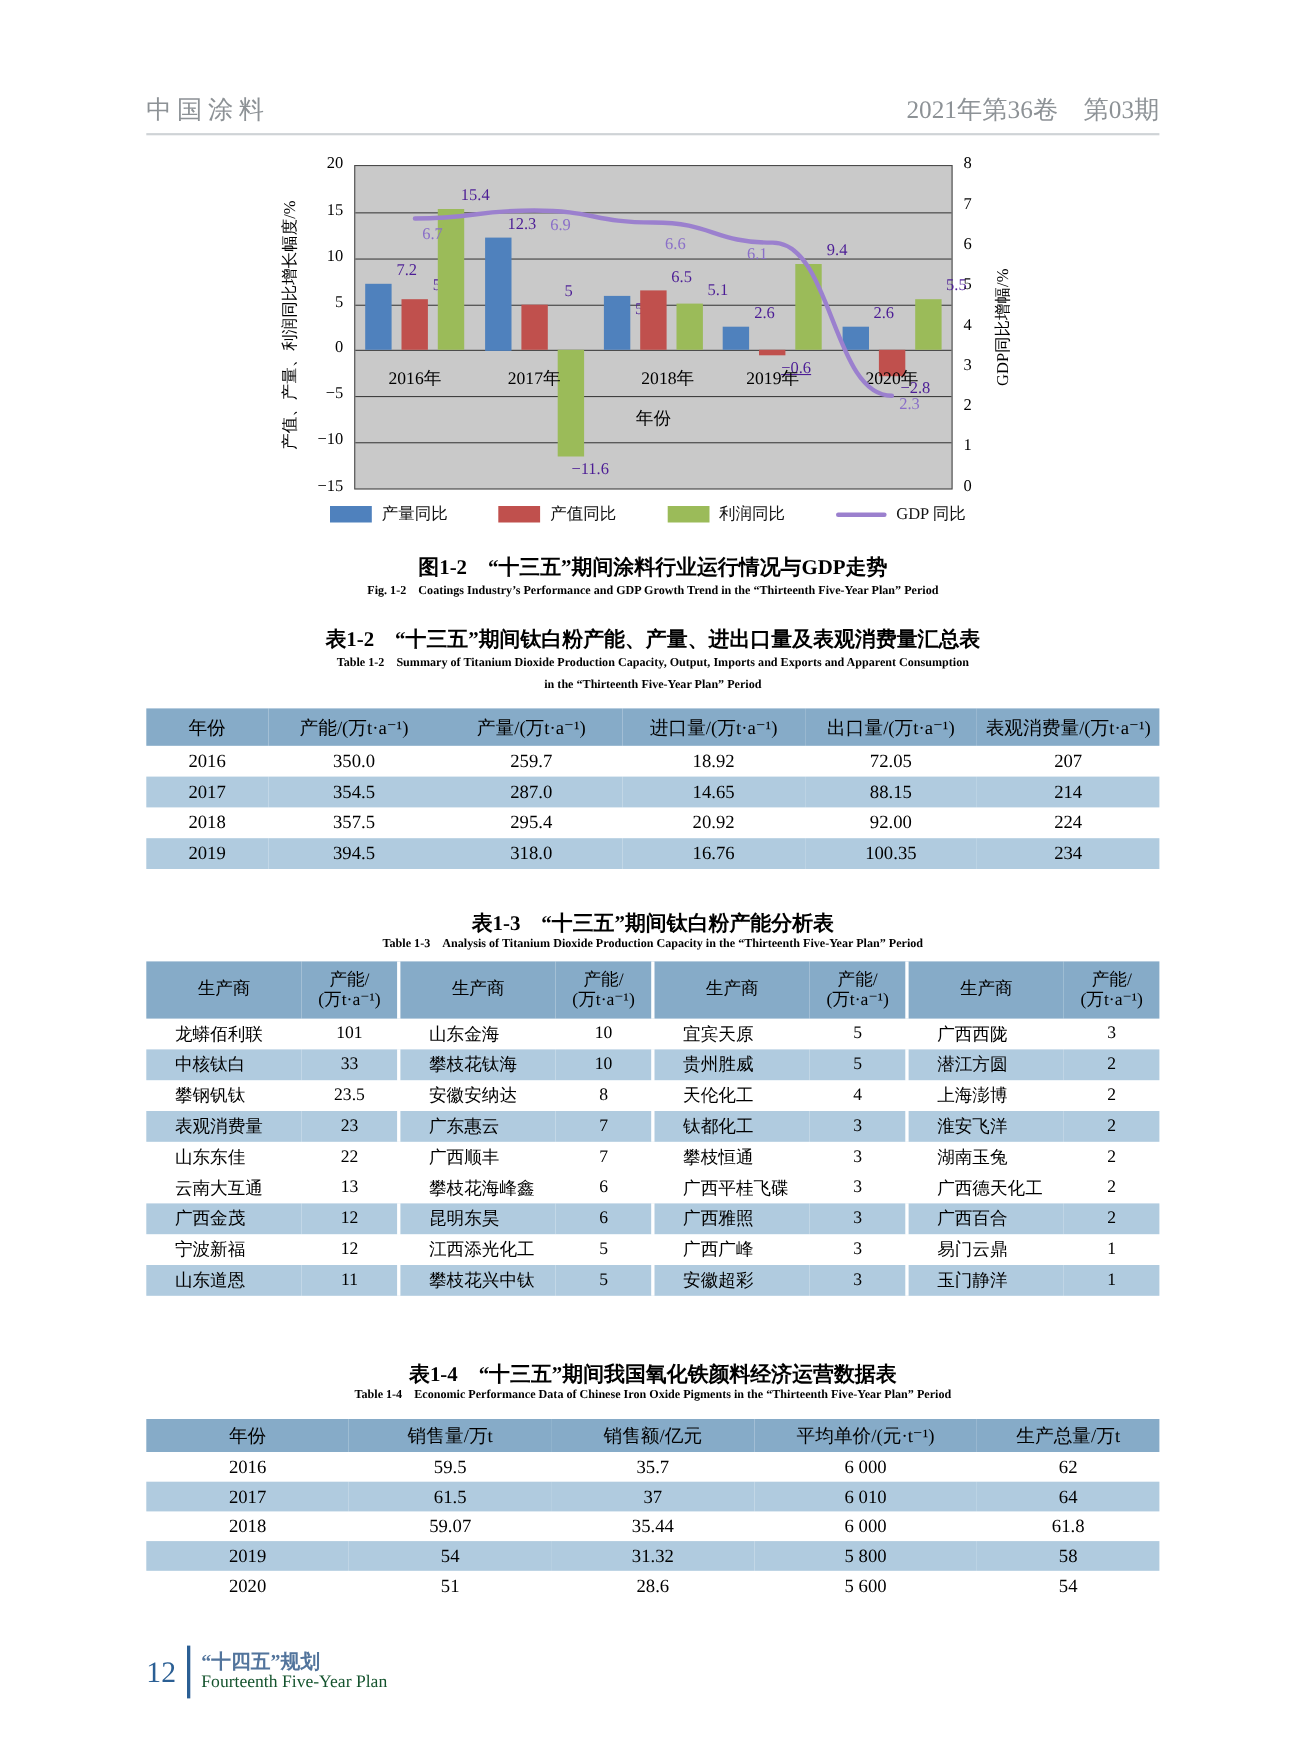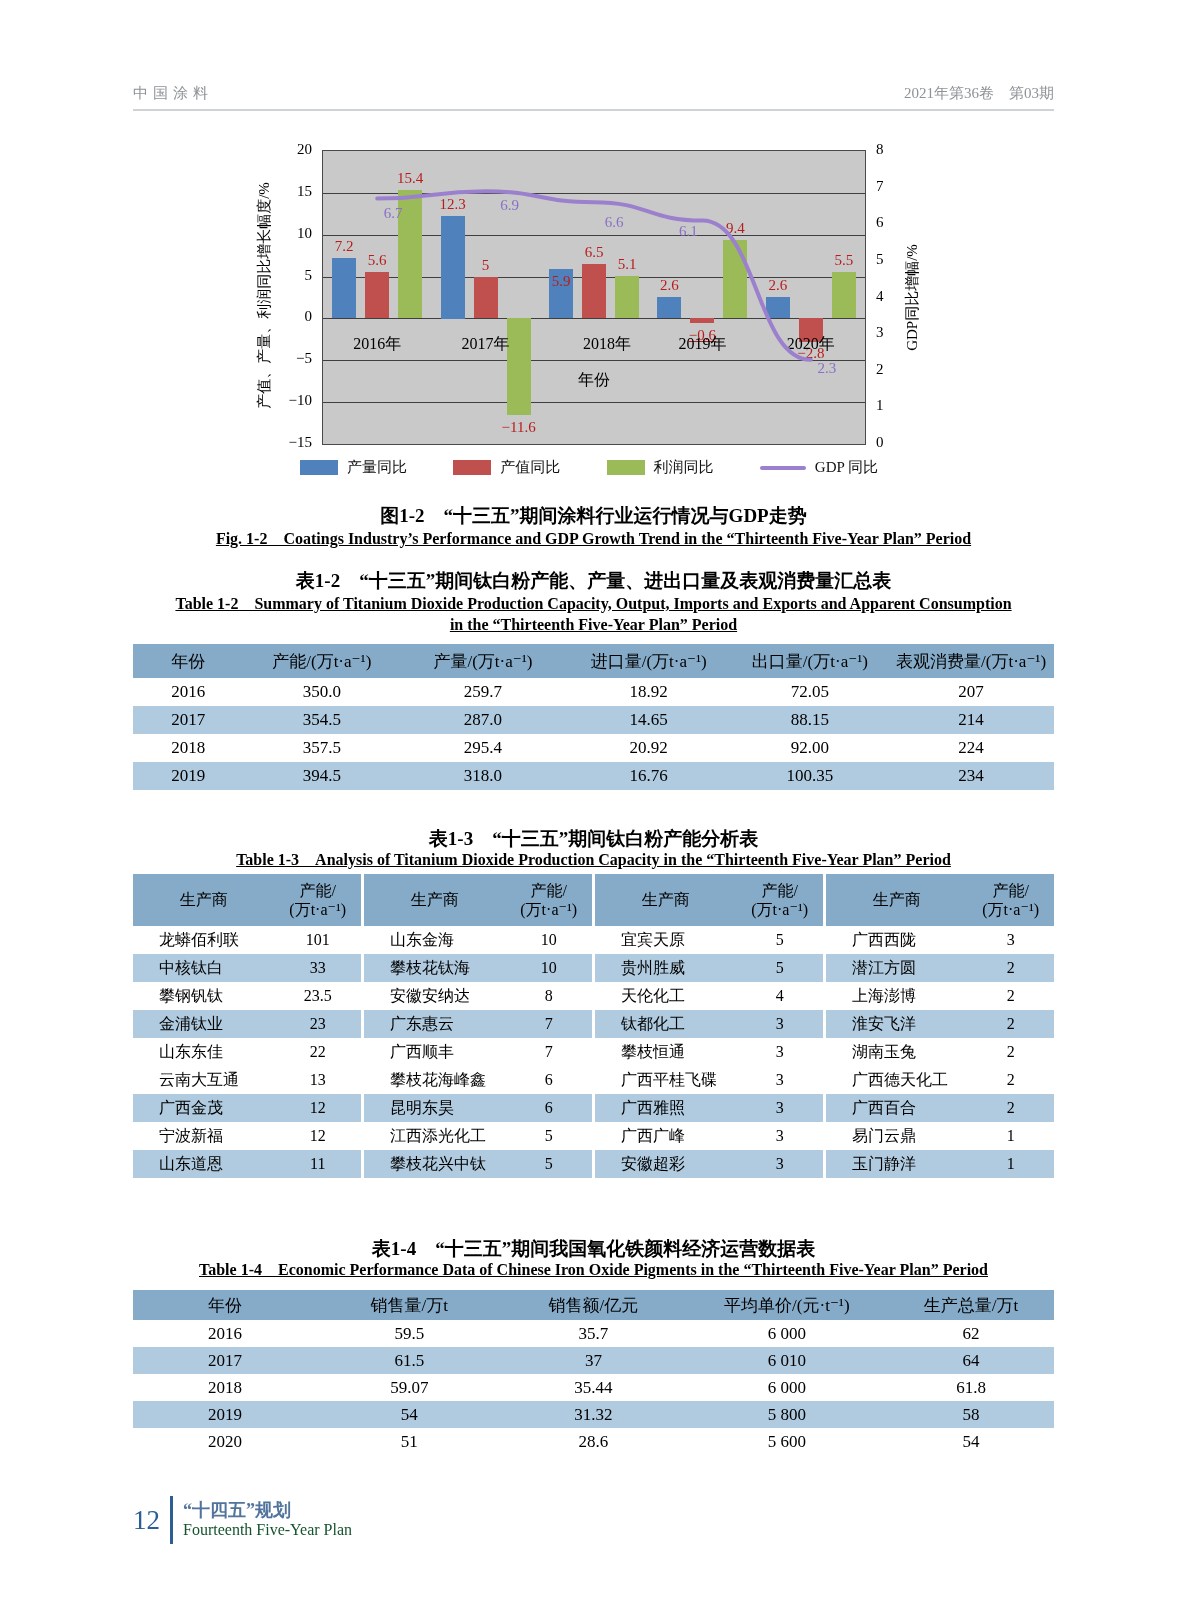--- a/index.html
+++ b/index.html
@@ -2,47 +2,47 @@
 <html><head>
 <meta charset="utf-8">
 <style>
   html,body{margin:0;padding:0;background:#e8e8e8;}
   .page{position:relative;width:1187px;height:1600px;background:#ffffff;margin:0 auto;
         font-family:"Liberation Serif","DejaVu Serif",serif;color:#111;overflow:hidden;}
 
   
   .content-head{position:absolute;left:133px;top:84px;width:921px;display:flex;
                 justify-content:space-between;align-items:flex-end;padding-bottom:6px;
-                border-bottom:2px solid #cfd3d6;color:#8d9296;font-size:15px;}
+                border-bottom:2px solid #cfd3d6;color:#8d9296;font-size:23px;}
   .content-head .journal{letter-spacing:5px;}
 
   
   .chart{position:absolute;left:250px;top:142px;width:690px;height:352px;font-size:15px;}
   .plot{position:absolute;left:72px;top:8px;width:542px;height:293px;background:#c9c9c9;
         border:1px solid #4a4a4a;}
   .gridline{position:absolute;left:0;width:100%;height:1px;background:#3f3f3f;}
   .bar{position:absolute;}
-  .bar-label{position:absolute;width:70px;text-align:center;font-size:15px;color:#b91c1c;}
+  .bar-label{position:absolute;width:70px;text-align:right;font-size:15px;color:#4c1d95;}
   .xcat{position:absolute;width:110px;text-align:center;font-size:16px;color:#000;}
   .x-axis-title{position:absolute;width:90px;text-align:center;font-size:16px;color:#000;}
   .ytick{position:absolute;font-size:15px;color:#000;}
   .ytick.left{width:62px;text-align:right;}
   .axis-title{position:absolute;font-size:15px;text-align:center;transform:rotate(-90deg);color:#000;}
   .gdp-svg{position:absolute;left:0;top:0;pointer-events:none;}
   .gdp-label{position:absolute;width:56px;text-align:center;font-size:15px;color:#8a6fc8;}
   .legend{position:absolute;left:50px;top:316px;width:578px;display:flex;
           justify-content:space-between;align-items:center;font-size:15px;}
   .legend-item{display:flex;align-items:center;gap:9px;}
   .swatch{width:38px;height:15px;}
   .line-swatch{width:46px;height:4px;border-radius:2px;}
 
   
   .caption{position:absolute;left:133px;width:921px;text-align:center;font-weight:bold;color:#000;}
   .cap-zh{font-size:19px;}
-  .cap-en{font-size:16px;text-decoration:underline;}
+  .cap-en{font-size:11px;}
 
   
   table.datatable{position:absolute;left:133px;width:921px;border-collapse:collapse;
                   table-layout:fixed;font-size:17px;}
   table.datatable th,table.datatable td{padding:0;text-align:center;font-weight:normal;color:#000;}
   table.datatable thead th{background:#86abc8;}
   table.datatable tr.stripe td{background:#b0cbdf;}
   #table2 thead th{height:34px;}
   #table2 tbody td{height:28px;}
   #table3{font-size:16px;}
@@ -271,21 +271,21 @@
           <td class="name-cell">攀钢钒钛</td>
           <td>23.5</td>
           <td class="name-cell group-sep">安徽安纳达</td>
           <td>8</td>
           <td class="name-cell group-sep">天伦化工</td>
           <td>4</td>
           <td class="name-cell group-sep">上海澎博</td>
           <td>2</td>
         </tr>
         <tr class="stripe">
-          <td class="name-cell">金浦钛业</td>
+          <td class="name-cell">表观消费量</td>
           <td>23</td>
           <td class="name-cell group-sep">广东惠云</td>
           <td>7</td>
           <td class="name-cell group-sep">钛都化工</td>
           <td>3</td>
           <td class="name-cell group-sep">淮安飞洋</td>
           <td>2</td>
         </tr>
         <tr>
           <td class="name-cell">山东东佳</td>

